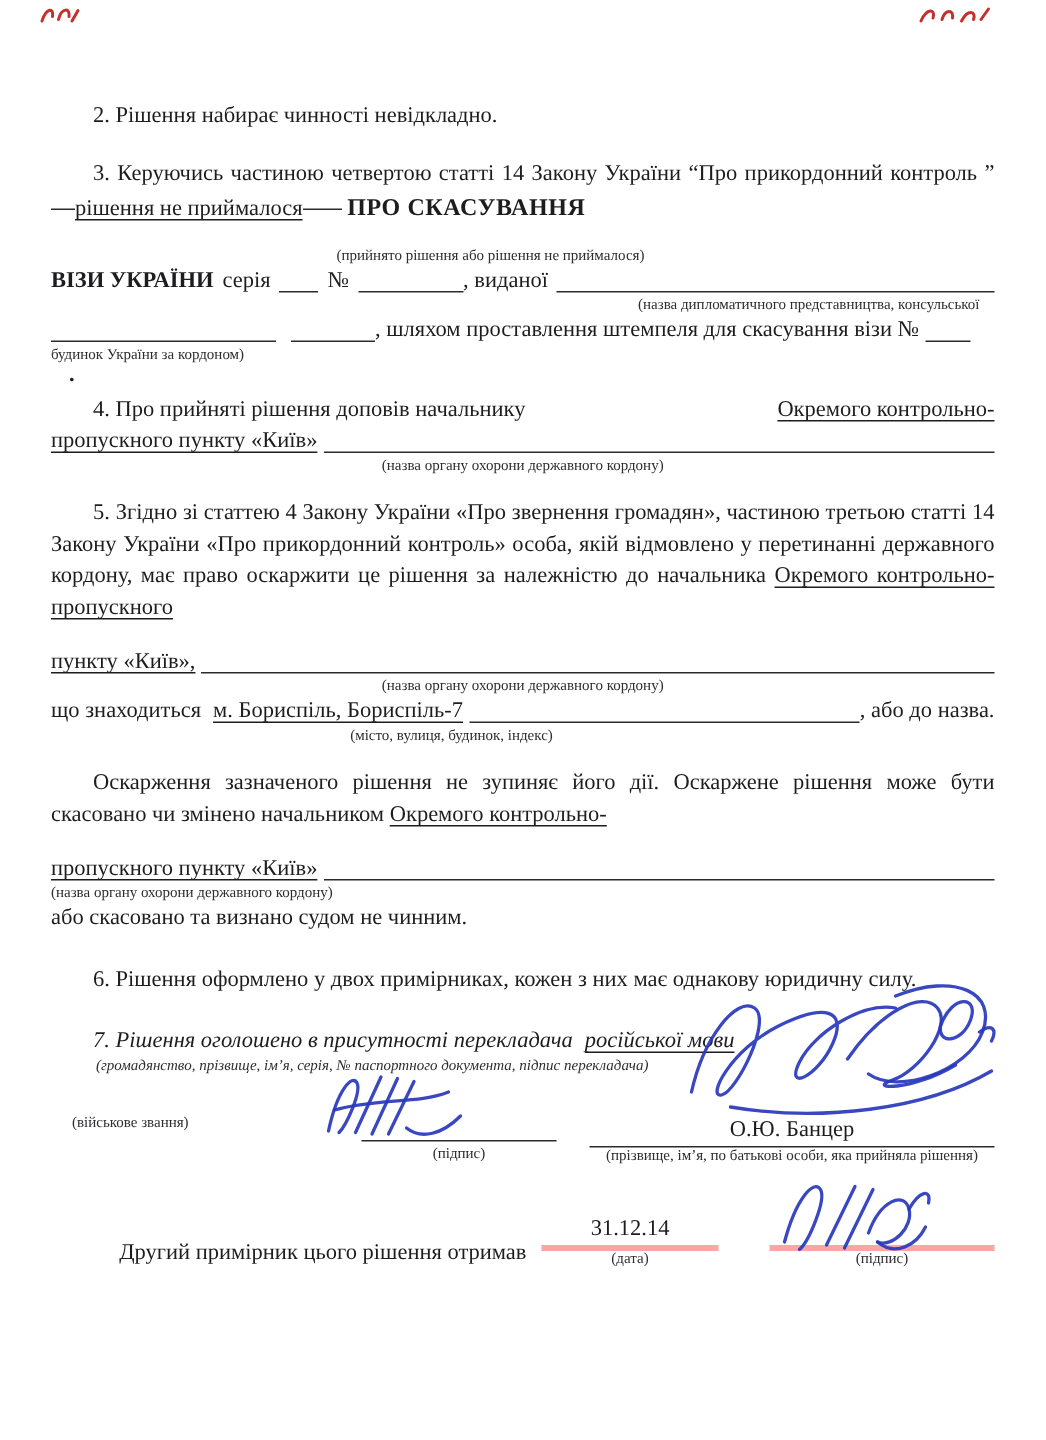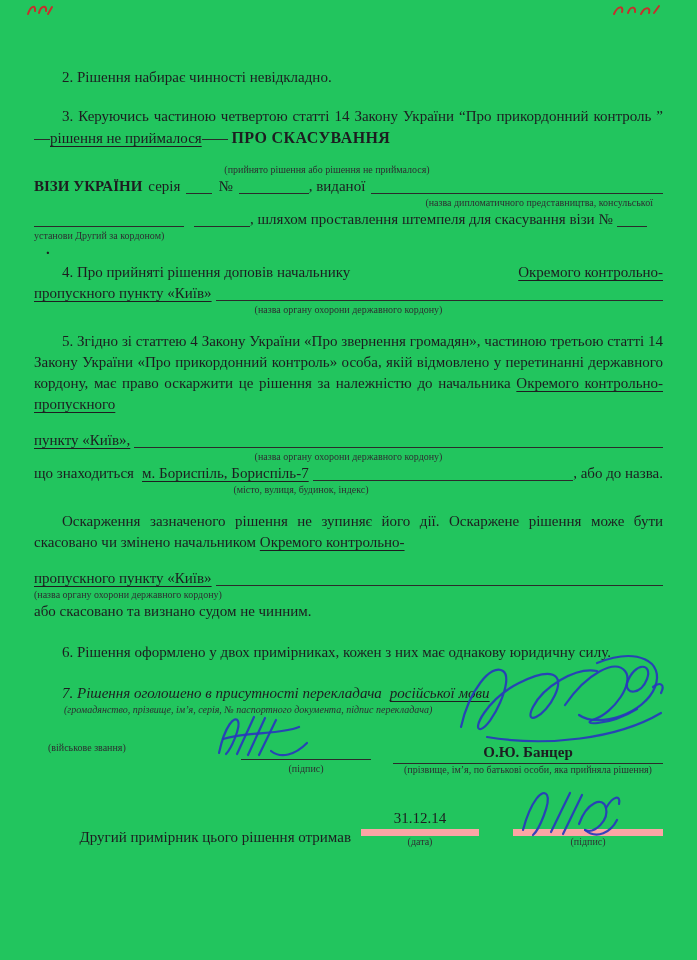--- a/index.html
+++ b/index.html
@@ -1,16 +1,16 @@
 <!DOCTYPE html>
 <html><head>
 <meta charset="utf-8">
 <style>
   html,body{margin:0;padding:0;background:#a0a0a0;}
-  .page{position:relative;width:697px;height:960px;margin:0 auto;background:#22c55e;
+  .page{position:relative;width:697px;height:960px;margin:0 auto;background:#ffffff;
         font-family:"Liberation Serif",serif;color:#1d1d20;overflow:hidden;}
   .content{padding:52px 34px 0 34px;font-size:15px;line-height:21px;}
   .para{text-align:justify;}
   .indent{text-indent:28px;}
   .b{font-weight:bold;}
   .title-caps{font-weight:bold;font-size:16px;letter-spacing:.4px;}
   .filled{text-decoration:underline;text-underline-offset:3px;text-decoration-thickness:1px;}
   .line{display:flex;align-items:flex-end;}
   .blank{display:inline-block;height:12px;border-bottom:1px solid #2b2b2b;margin-bottom:3px;}
   .grow{flex:1 1 auto;border-bottom:1px solid #2b2b2b;height:12px;margin-bottom:3px;}
@@ -31,26 +31,26 @@
   .big-sig{right:-12px;top:-40px;}
   .corner path{fill:none;stroke:#c5302c;stroke-width:2;stroke-linecap:round;}
   .corner-left{position:absolute;left:24px;top:2px;}
   .corner-right{position:absolute;left:610px;top:2px;}
   .sig-row{display:flex;justify-content:space-between;align-items:flex-start;margin-top:26px;}
   .sig-col{display:flex;flex-direction:column;}
   .col-rank{width:185px;}
   .col-sign{width:130px;position:relative;}
   .col-name{width:270px;}
   .fieldline{display:flex;align-items:flex-end;height:21px;}
-  .fieldline-center{border-bottom:1px solid #2b2b2b;text-align:center;height:21px;font-weight:bold;}
+  .fieldline-center{border-bottom:1px solid #2b2b2b;text-align:center;height:21px;}
   .footer-row{display:flex;align-items:flex-end;margin-top:32px;justify-content:flex-end;}
   .f-col{display:flex;flex-direction:column;align-items:center;}
   .f-date{width:118px;margin-left:10px;}
   .f-sign{width:150px;margin-left:34px;position:relative;}
-  .f-field{width:100%;border-bottom:7px solid #fca5a5;text-align:center;height:21px;}
+  .f-field{width:100%;border-bottom:4px solid #fca5a5;text-align:center;height:21px;}
 </style>
 </head>
 <body>
 
 <div class="page">
 
   <svg class="corner corner-left" width="30" height="16" viewBox="0 0 30 16">
     <path d="M4,12 C7,3 12,3 11,9 M15,11 C17,3 23,3 22,9 M24,12 l4,-7"></path>
   </svg>
   <svg class="corner corner-right" width="52" height="16" viewBox="0 0 52 16">
@@ -79,21 +79,21 @@
         <span class="grow ml6"></span>
       </div>
       <div class="caption cap-right">(назва дипломатичного представництва, консульської</div>
 
       <div class="line">
         <span class="blank w150"></span>
         <span class="blank w56 ml10"></span>
           <span>, шляхом проставлення штемпеля для скасування візи №</span>
         <span class="blank w30 ml4"></span>
       </div>
-      <div class="caption">установи Другий за кордоном)</div>
+      <div class="caption">будинок України за кордоном)</div>
       <div class="stray-dot">.</div>
     </div>
 
     <div class="mt8">
       <div class="line" style="justify-content:space-between;">
         <span class="pl28">4. Про прийняті рішення доповів начальнику</span>
         <span class="filled">Окремого контрольно-</span>
       </div>
       <div class="line">
         <span class="filled">пропускного пункту «Київ»</span>

